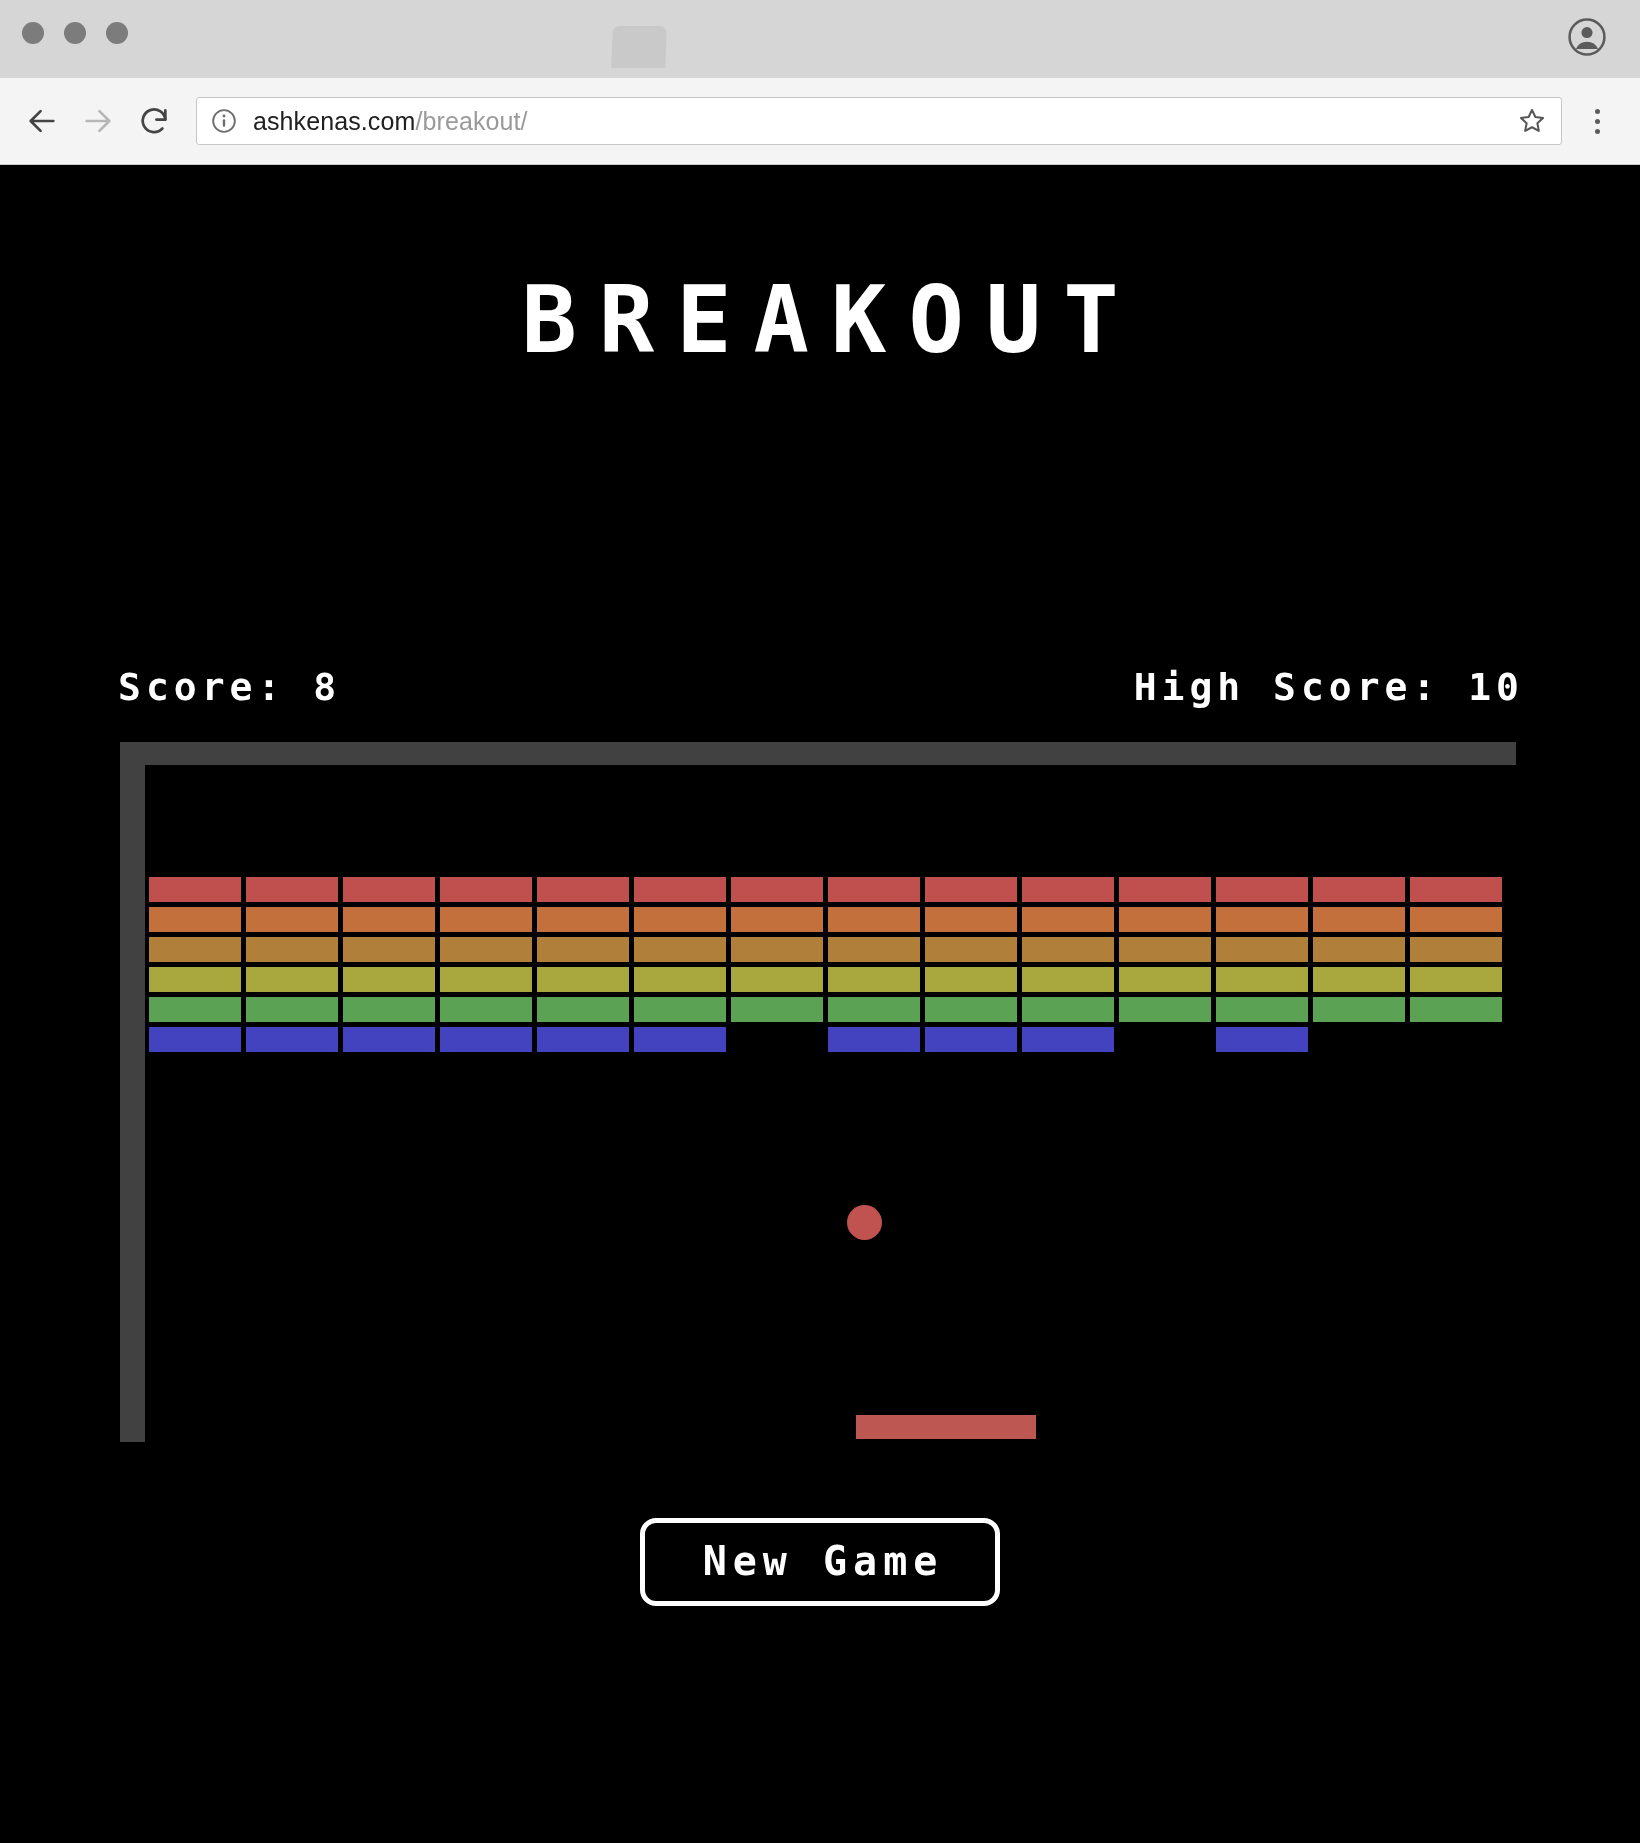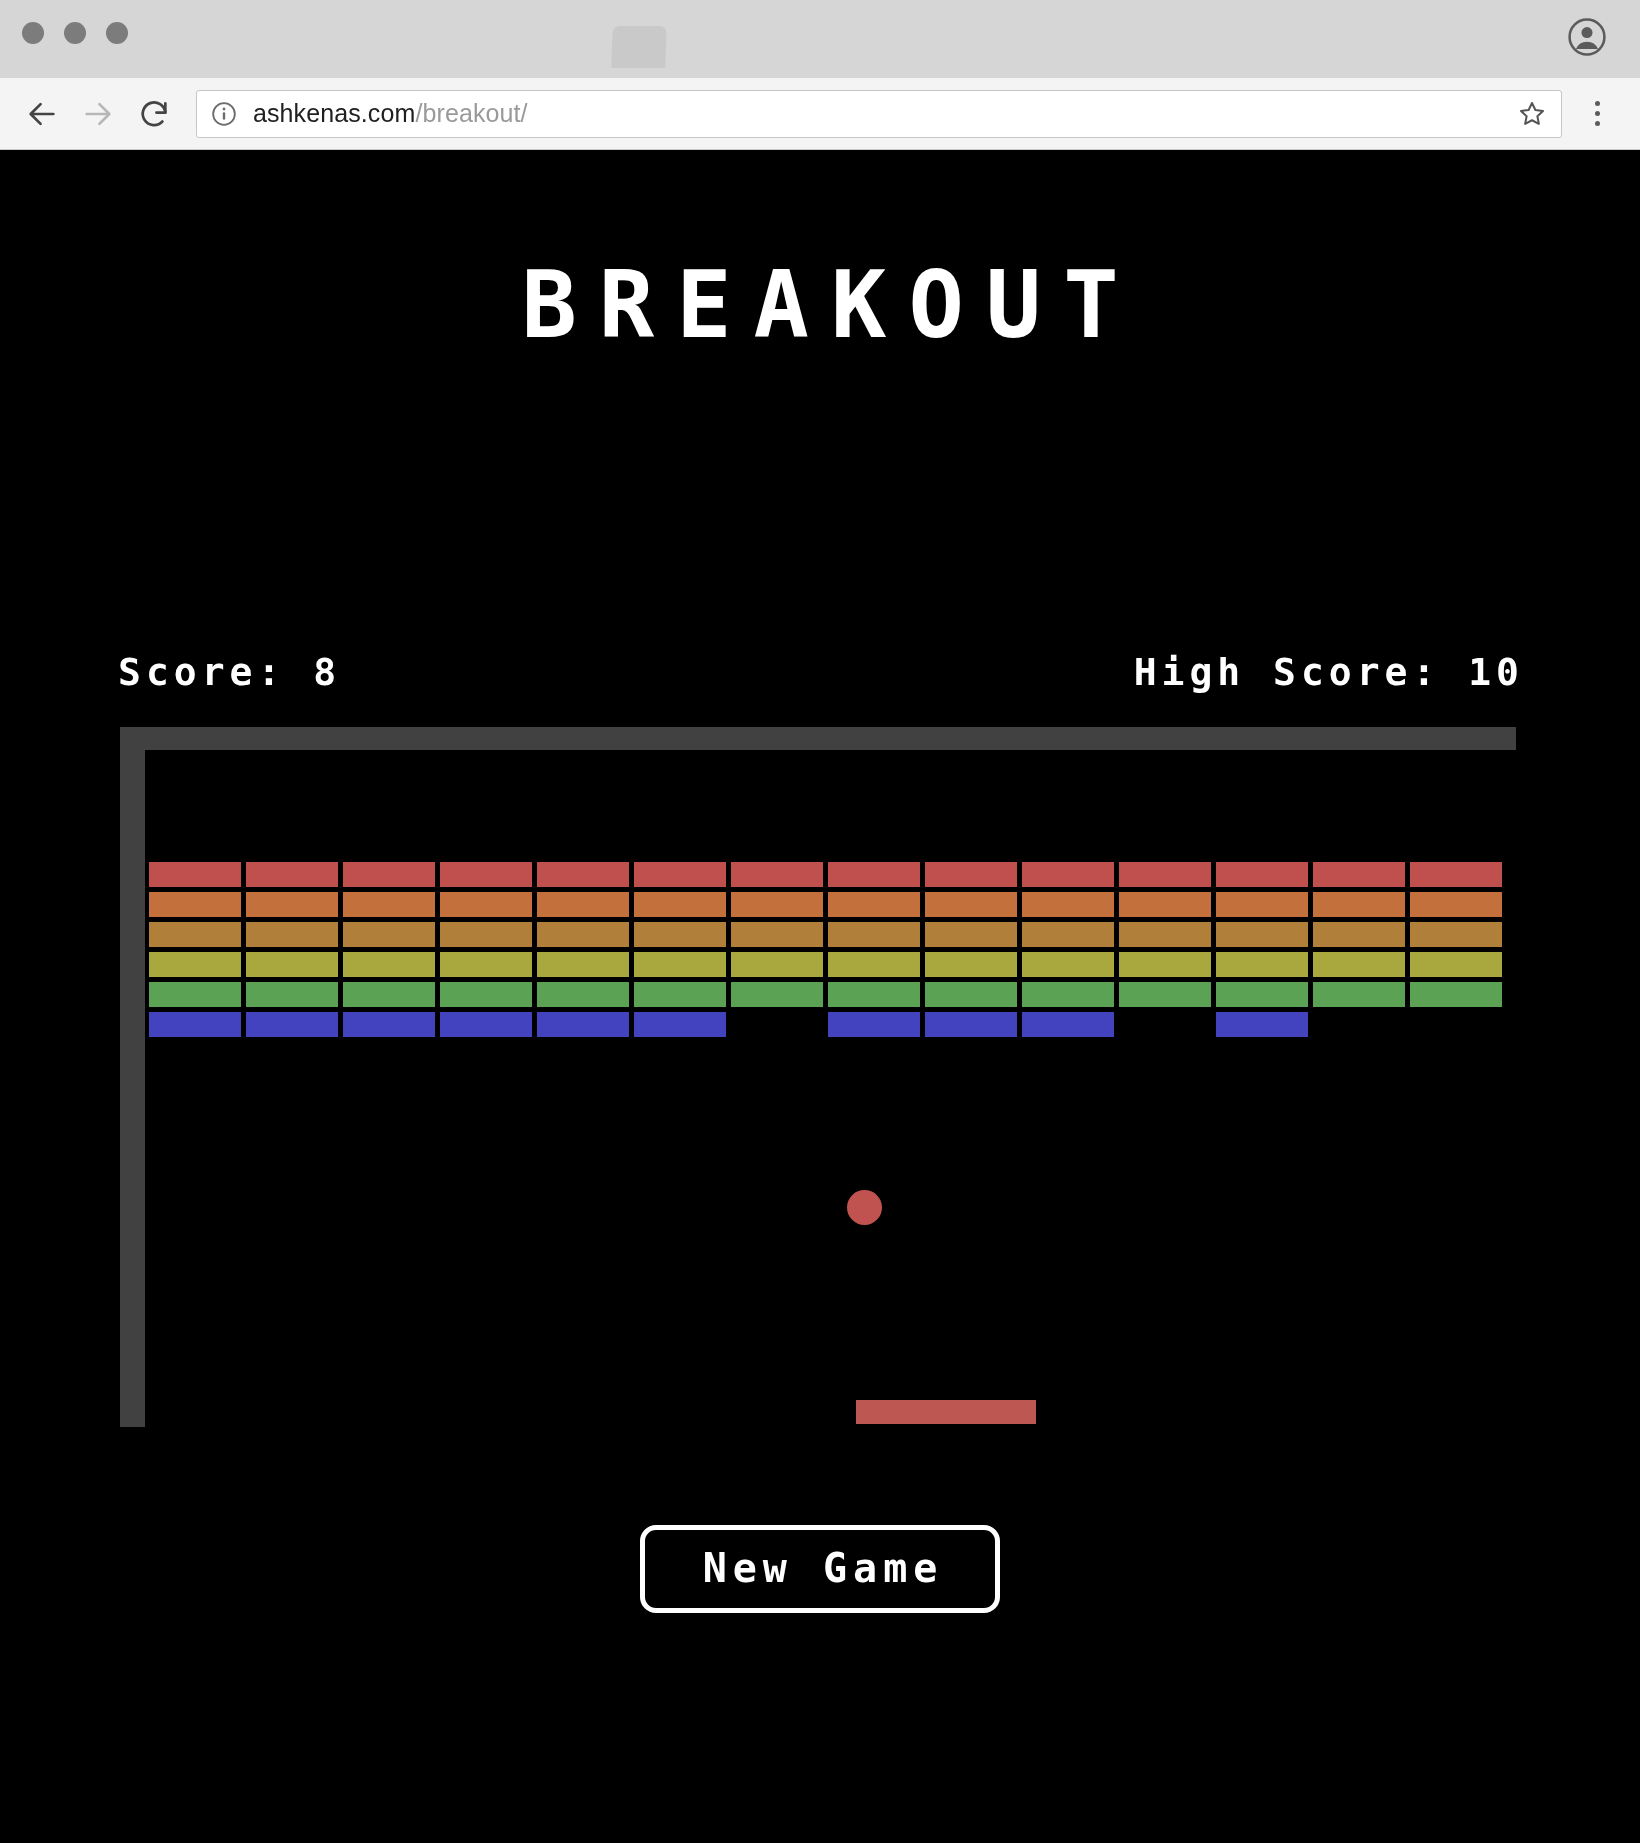--- a/index.html
+++ b/index.html
@@ -107,21 +107,21 @@
   .profile-btn {
     position: absolute;
     right: 34px;
     top: 18px;
     width: 38px;
     height: 38px;
     cursor: pointer;
   }
 
   .toolbar {
-    height: 72px;
+    height: 87px;
     background: #f4f4f4;
     display: flex;
     align-items: center;
     padding: 0 26px 0 14px;
     box-sizing: border-box;
     border-bottom: 1px solid #c9c9c9;
   }
   .nav-btn {
     width: 56px;
     height: 56px;
@@ -266,21 +266,20 @@
     border-radius: 16px;
     color: #ffffff;
     font-family: "DejaVu Sans Mono", monospace;
     font-size: 40px;
     font-weight: 700;
     letter-spacing: 6px;
     text-indent: 6px;
     padding: 18px 52px 20px 52px;
     cursor: pointer;
     line-height: 1;
-    margin-top: 22px;
   }
 
   .footer {
     position: absolute;
     left: 270px;
     width: 1100px;
     top: 1530px;
     color: #ffffff;
     font-family: "DejaVu Sans Mono", monospace;
     font-size: 33px;

